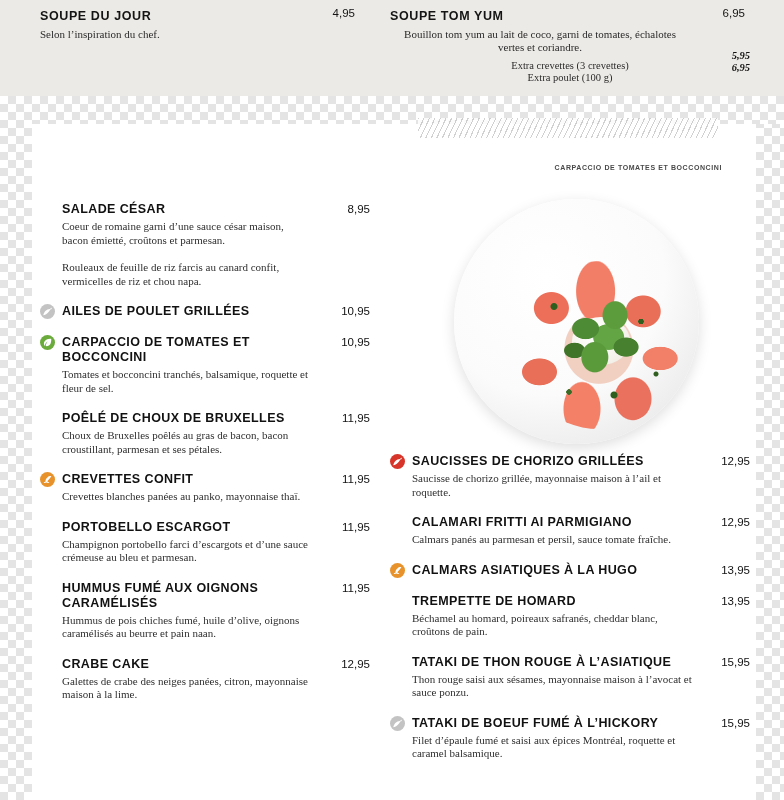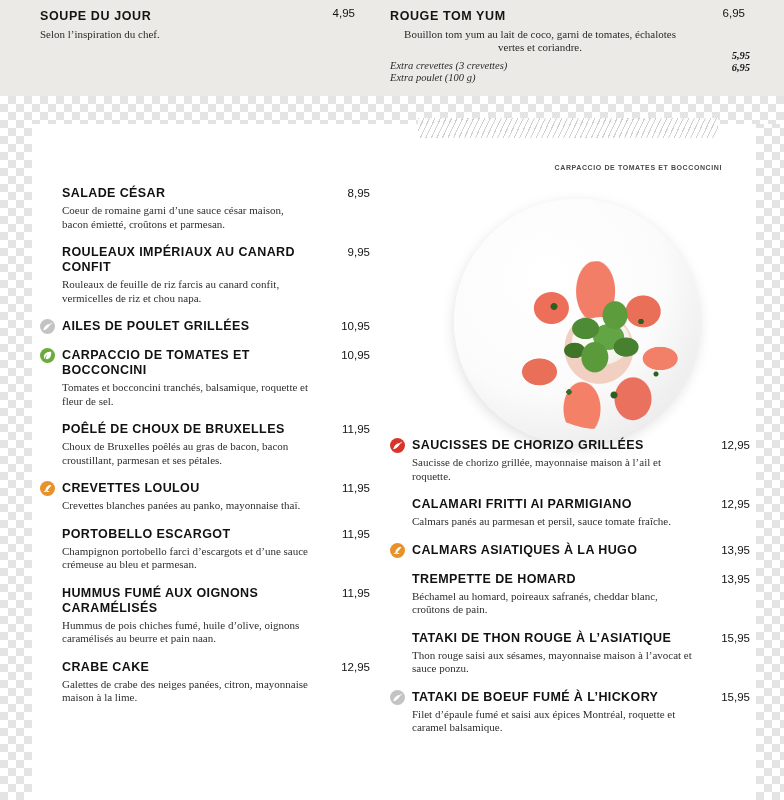--- a/index.html
+++ b/index.html
@@ -47,22 +47,23 @@
     font-family:"Liberation Sans", sans-serif;
     font-size:11.5px;color:#141414;
   }
   .soup-desc{
     font-family:"Liberation Serif", serif;
     font-size:11px;line-height:13px;color:#2b2b2b;
     margin-top:4px;width:260px;
   }
   #soup-right .soup-desc{width:300px;text-align:center;}
   .soup-extra{
-    font-style:italic;font-size:10.5px;line-height:12px;color:#2b2b2b;
+    font-size:10.5px;line-height:12px;color:#2b2b2b;
     margin-top:6px;
+    text-align:center;
   }
   .soup-extra-prices{
     position:absolute;right:0;top:44px;text-align:right;
     font-style:italic;font-weight:bold;font-size:10.5px;line-height:12px;color:#141414;
   }
 
   
   #hatch{
     position:absolute;left:418px;top:118px;width:300px;height:20px;
     background:repeating-linear-gradient(115deg,#c9c9c9 0,#c9c9c9 1px,#ffffff 1px,#ffffff 5px);
@@ -73,21 +74,21 @@
   .col{position:absolute;z-index:4;}
   #col-left{left:40px;top:186px;width:330px;}
   #col-right{left:390px;top:438px;width:360px;}
 
   .item{position:relative;margin-bottom:14px;padding-left:22px;}
   .item-head{position:relative;}
   .item-title{
     font-family:"Liberation Sans", sans-serif;
     font-weight:bold;font-size:12.5px;letter-spacing:.4px;
     line-height:15px;color:#111;
-    display:block;padding-right:54px;
+    display:block;padding-right:54px;margin-top:16px;
   }
   .item-price{
     position:absolute;right:0;top:1px;
     font-family:"Liberation Sans", sans-serif;
     font-size:11.5px;color:#111;white-space:nowrap;
   }
   .item-desc{
     font-family:"Liberation Serif", serif;
     font-size:11px;line-height:13.5px;color:#2f2f2f;
     margin-top:3px;padding-right:58px;
@@ -165,21 +166,21 @@
     <div class="soup-col" id="soup-left">
       <div class="item-head">
         <span class="soup-title">SOUPE DU JOUR</span>
         <span class="soup-price">4,95</span>
       </div>
       <div class="soup-desc">Selon l’inspiration du chef.</div>
     </div>
 
     <div class="soup-col" id="soup-right">
       <div class="item-head">
-        <span class="soup-title">ROUGE TOM YUM</span>
+        <span class="soup-title">SOUPE TOM YUM</span>
         <span class="soup-price">6,95</span>
       </div>
       <div class="soup-desc">Bouillon tom yum au lait de coco, garni de tomates, échalotes vertes et coriandre.</div>
       <div class="soup-extra" style="white-space:pre-line;">Extra crevettes (3 crevettes)
 Extra poulet (100 g)</div>
       <div class="soup-extra-prices" style="white-space:pre-line;">5,95
 6,95</div>
     </div>
   </div>
 </div>
@@ -198,24 +199,20 @@
 
 <div class="col" id="col-left">
     <div class="item">
       <div class="item-head">
         <span class="item-title">SALADE CÉSAR</span>
         <span class="item-price">8,95</span>
       </div>
       <div class="item-desc">Coeur de romaine garni d’une sauce césar maison, bacon émietté, croûtons et parmesan.</div>
     </div>
     <div class="item">
-      <div class="item-head">
-        <span class="item-title">ROULEAUX IMPÉRIAUX AU CANARD CONFIT</span>
-        <span class="item-price">9,95</span>
-      </div>
       <div class="item-desc">Rouleaux de feuille de riz farcis au canard confit, vermicelles de riz et chou napa.</div>
     </div>
     <div class="item">
       <span class="badge b-grey">
         <svg width="11" height="11" viewBox="0 0 12 12">
           <path d="M9.3 2.4c.6-.6 1.2-.7 1.6-.5-.3.5-.2 1.1-.8 1.6-.4.4-1 .4-1.3.2z" fill="#fff"></path>
           <path d="M9 3.2c-1.6-.2-3.8.6-5.3 2.3C2.4 7 1.6 8.7 1.4 10c1.6-.1 3.6-1.1 5-2.6C7.9 5.8 9 4.3 9 3.2z" fill="#fff"></path>
         </svg>
       </span>
       <div class="item-head">
@@ -242,21 +239,21 @@
       </div>
       <div class="item-desc">Choux de Bruxelles poêlés au gras de bacon, bacon croustillant, parmesan et ses pétales.</div>
     </div>
     <div class="item">
       <span class="badge b-orange">
         <svg width="11" height="11" viewBox="0 0 12 12">
           <path d="M10.2 2.3c-1.2-.4-3 .1-4.4 1.5C4.2 5.3 3.6 7 3.9 8.2c-.9.4-1.7.9-2.2 1.5 1 .2 2.1.1 3.1-.3.9.6 2.2.6 3.3-.2-1-.1-1.8-.5-2.3-1 .3-.6.8-1.2 1.4-1.8 1.4-1.4 2.6-2.9 3-4.1z" fill="#fff"></path>
         </svg>
       </span>
       <div class="item-head">
-        <span class="item-title">CREVETTES LOULOU</span>
+        <span class="item-title">CREVETTES CONFIT</span>
         <span class="item-price">11,95</span>
       </div>
       <div class="item-desc">Crevettes blanches panées au panko, mayonnaise thaï.</div>
     </div>
     <div class="item">
       <div class="item-head">
         <span class="item-title">PORTOBELLO ESCARGOT</span>
         <span class="item-price">11,95</span>
       </div>
       <div class="item-desc">Champignon portobello farci d’escargots et d’une sauce crémeuse au bleu et parmesan.</div>

